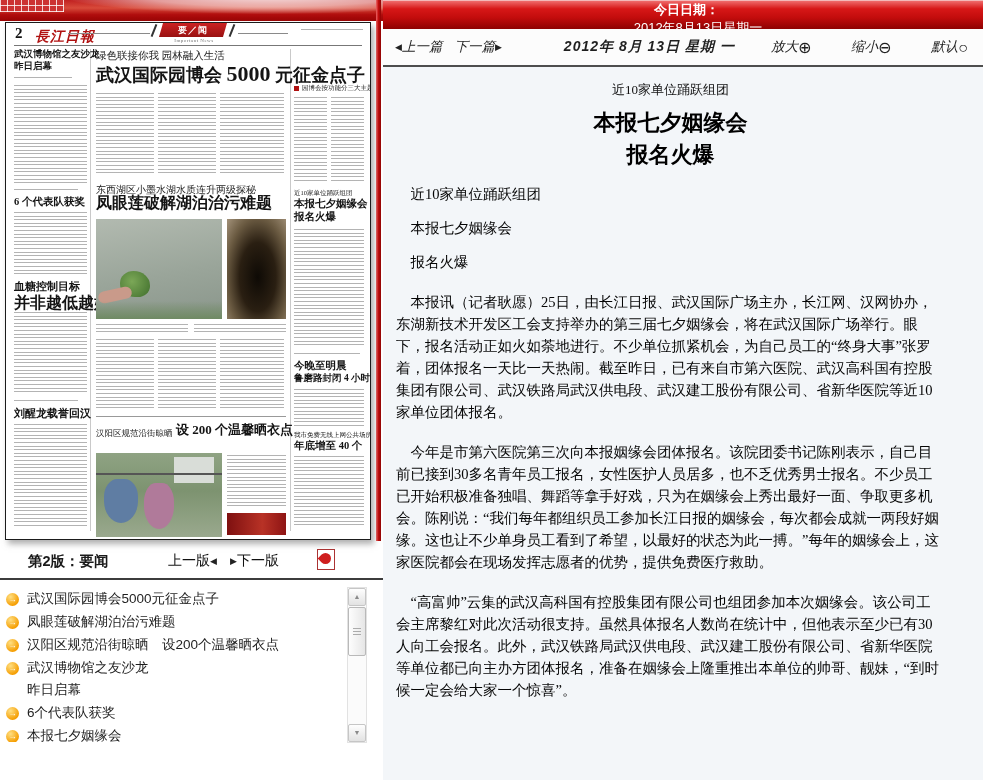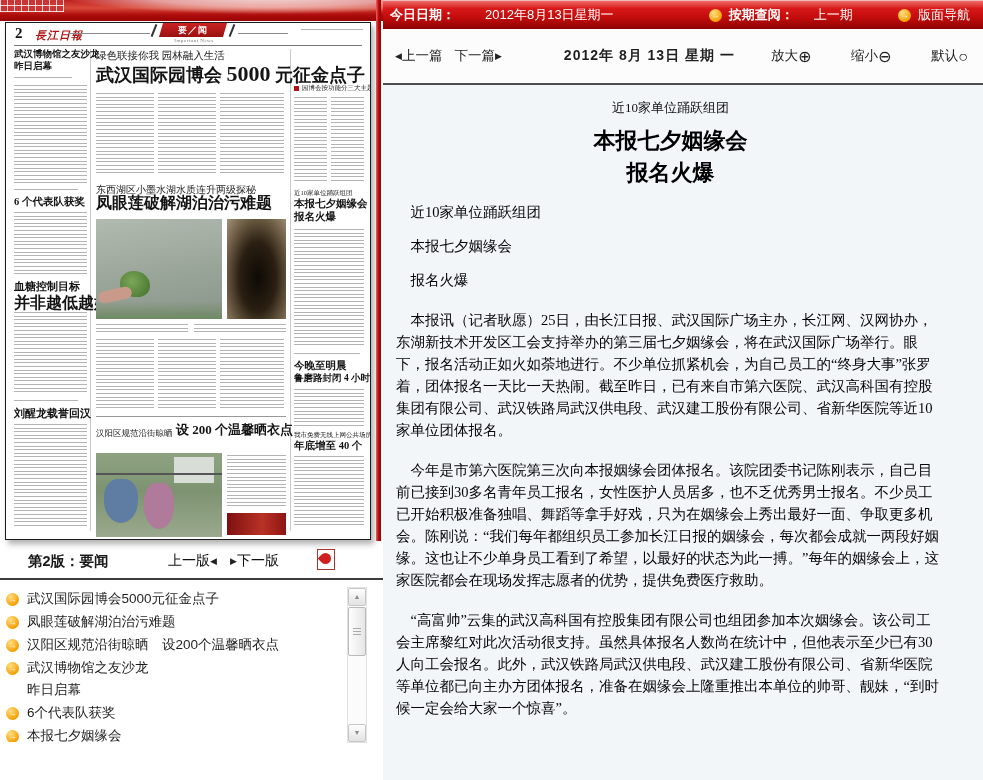--- a/index.html
+++ b/index.html
@@ -20,21 +20,21 @@
     background:linear-gradient(90deg,#e66 0%,#c00c0c 50%,#8f0303 100%);}
 
   
   .np-page{position:absolute;left:5px;top:22px;width:364px;height:516px;background:#fff;
     border:1px solid #1b1b1b;box-shadow:3px 4px 6px rgba(110,110,110,.55);overflow:hidden;
     font-family:"Liberation Serif","DejaVu Serif",serif;}
   .tl{background:repeating-linear-gradient(to bottom,#9a9a9a 0 1px,transparent 1px 3.6px);opacity:.75;}
   .nph{position:absolute;font-weight:bold;color:#141414;line-height:1.08;white-space:nowrap;}
   .npk{position:absolute;font-weight:normal;color:#222;white-space:nowrap;}
   .npnum{font-size:15px;font-weight:bold;color:#111;}
-  .npmast{font-size:11px;color:#b01111;font-style:italic;font-weight:bold;letter-spacing:1px;text-align:right;}
+  .npmast{font-size:14px;color:#b01111;font-style:italic;font-weight:bold;letter-spacing:1px;text-align:right;}
   .npbanner{width:64px;height:14px;background:linear-gradient(180deg,#c22,#911);transform:skewX(-16deg);
     text-align:center;color:#fff;font-size:9px;font-weight:bold;line-height:14px;}
   .npbanner span{display:inline-block;transform:skewX(16deg);letter-spacing:1px;}
   .npslash{width:2px;height:13px;background:#333;transform:rotate(22deg);}
   .npen{font-size:5px;color:#777;text-align:center;letter-spacing:.5px;}
   .vrule{width:1px;background:#c9c9c9;}
   .photo{position:absolute;}
 
   
   .pagebar{position:absolute;left:0;top:548px;width:383px;height:28px;color:#111;font-size:14px;}
@@ -77,33 +77,33 @@
   .logo-arc{position:absolute;left:10px;top:-4px;width:15px;height:15px;border:3px solid #fff;
     border-radius:50%;border-bottom-color:transparent;transform:rotate(-40deg);}
   .brand-group{position:absolute;left:36px;top:1px;color:#fff;font-size:13px;font-weight:bold;
     font-style:italic;letter-spacing:2px;text-shadow:1px 1px 1px rgba(0,0,0,.6);white-space:nowrap;}
   .brand-rule{position:absolute;left:11px;top:20px;width:168px;height:1px;background:#fff;opacity:.95;}
   .brand-title{position:absolute;left:9px;top:22px;color:#fff;font-size:29px;font-weight:bold;
     letter-spacing:11px;text-shadow:2px 2px 2px rgba(0,0,0,.65);white-space:nowrap;}
 
   .datebar{position:relative;width:600px;height:28px;display:flex;align-items:center;
     background:linear-gradient(180deg,#ef6b6b 0%,#d71717 28%,#c20c0c 60%,#8e0202 100%);
-    border-top:1px solid #f3b8b8;color:#fff;font-size:13px;white-space:nowrap;}
+    border-top:1px solid #f3b8b8;color:#fff;font-size:13px;white-space:nowrap;flex-direction:column;}
   .db-label{font-weight:bold;margin-left:7px;}
   .db-value{margin-left:30px;}
   .db-arrow{width:13px;height:13px;border-radius:50%;margin-left:95px;
     background:radial-gradient(circle at 35% 30%,#ffdf82,#f59d00 72%);color:#fff;font-size:8px;
     line-height:13px;text-align:center;font-weight:bold;flex:0 0 13px;}
   .db-browse{font-weight:bold;margin-left:7px;}
   .db-prev{margin-left:20px;cursor:pointer;}
   .db-arrow2{margin-left:auto;}
   .db-nav{margin-left:7px;margin-right:13px;cursor:pointer;}
 
-  .toolbar{position:relative;width:600px;height:56px;background:#fcfcfc;border-bottom:2px solid #4e4e4e;
-    display:flex;align-items:center;color:#1f1f1f;font-size:13.5px;box-sizing:border-box;white-space:nowrap;}
+  .toolbar{position:relative;width:600px;height:38px;background:#fcfcfc;border-bottom:2px solid #4e4e4e;
+    display:flex;align-items:center;color:#1f1f1f;font-size:13.5px;box-sizing:border-box;white-space:nowrap;font-style:italic;}
   .tb-left{margin-left:12px;cursor:pointer;}
   .tb-tri{font-size:9px;color:#222;vertical-align:1px;}
   .tb-gap{display:inline-block;width:14px;}
   .tb-date{margin-left:62px;font-weight:bold;font-size:14px;letter-spacing:1px;}
   .tb-zoom{margin-left:auto;margin-right:16px;}
   .tb-zoom .zi{font-size:16px;vertical-align:-2px;cursor:pointer;}
   .tb-zoom .zl{cursor:pointer;margin-left:36px;}
 
   .art-wrap{position:relative;width:600px;height:655px;overflow:hidden;background:#f3f6f9;
     padding:12px 38px 0 13px;box-sizing:border-box;

